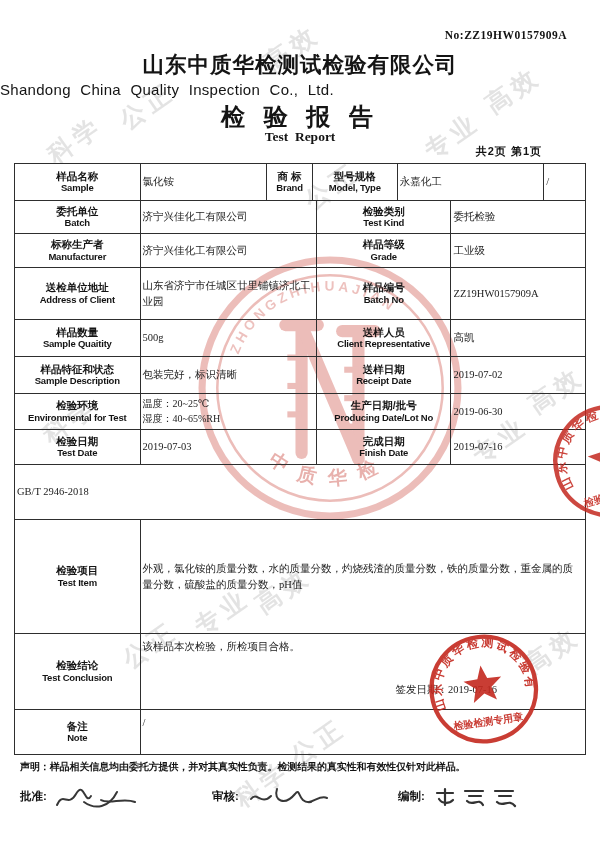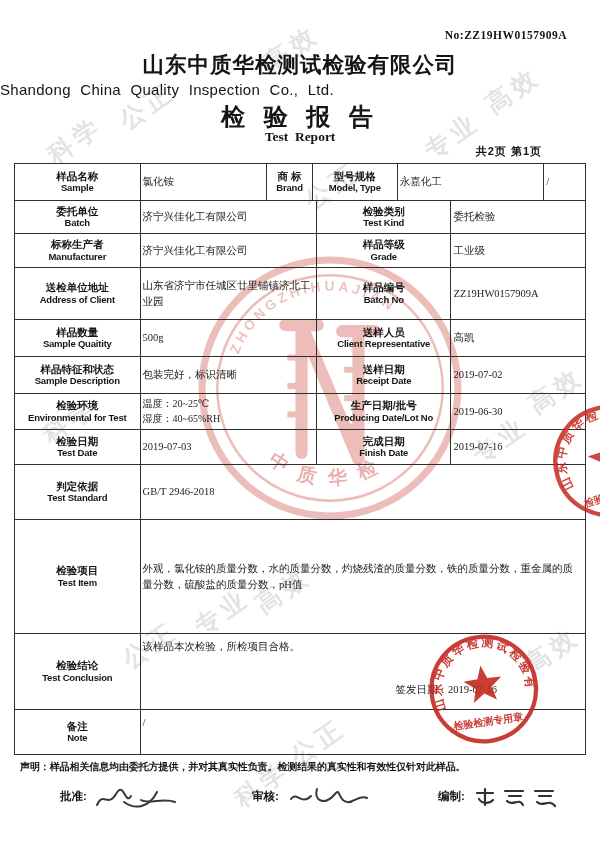--- a/index.html
+++ b/index.html
@@ -34,21 +34,21 @@
   .en{font-size:9.5px;font-weight:bold;line-height:1.15;letter-spacing:-0.2px;}
   .valc{align-items:center;padding:2px 2px;
         font-family:"Liberation Serif","DejaVu Serif",serif;font-size:10.5px;line-height:1.45;color:#222;}
   .valc.top{align-items:flex-start;padding-top:5px;}
   .relcell{position:relative;}
   .sign-date{position:absolute;right:88px;bottom:12px;
              font-family:"Liberation Serif","DejaVu Serif",serif;font-size:10.5px;white-space:nowrap;}
   
   .statement{top:760px;left:20px;width:566px;z-index:3;font-weight:bold;font-size:10px;letter-spacing:-0.1px;}
   .sigblock{position:absolute;top:783px;z-index:3;display:flex;align-items:flex-start;}
-  .siglabel{font-weight:bold;font-size:11.5px;padding-top:6px;margin-left:40px;}
+  .siglabel{font-weight:bold;font-size:11.5px;padding-top:6px;}
   .sig-svg{margin-left:4px;}
   
   .seal{position:absolute;z-index:5;}
   .center-seal{position:absolute;z-index:2;left:198px;top:256px;}
 </style>
 </head>
 <body>
 
 <div class="page">
 
@@ -219,24 +219,20 @@
       </div>
       <div class="cell valc" style="width:177px">2019-07-03</div>
       <div class="cell lblc" style="width:135px">
         <span class="zh">完成日期</span>
         <span class="en">Finish  Date</span>
       </div>
       <div class="cell valc last" style="width:134px">2019-07-16</div>
     </div>
 
     <div class="trow" style="height:55px">
-      <div class="cell lblc" style="width:126px">
-        <span class="zh">判定依据</span>
-        <span class="en">Test Standard</span>
-      </div>
       <div class="cell valc last" style="width:446px">GB/T 2946-2018</div>
     </div>
 
     <div class="trow" style="height:114px">
       <div class="cell lblc" style="width:126px">
         <span class="zh">检验项目</span>
         <span class="en">Test  Item</span>
       </div>
       <div class="cell valc last" style="width:446px">外观，氯化铵的质量分数，水的质量分数，灼烧残渣的质量分数，铁的质量分数，重金属的质量分数，硫酸盐的质量分数，pH值</div>
     </div>

